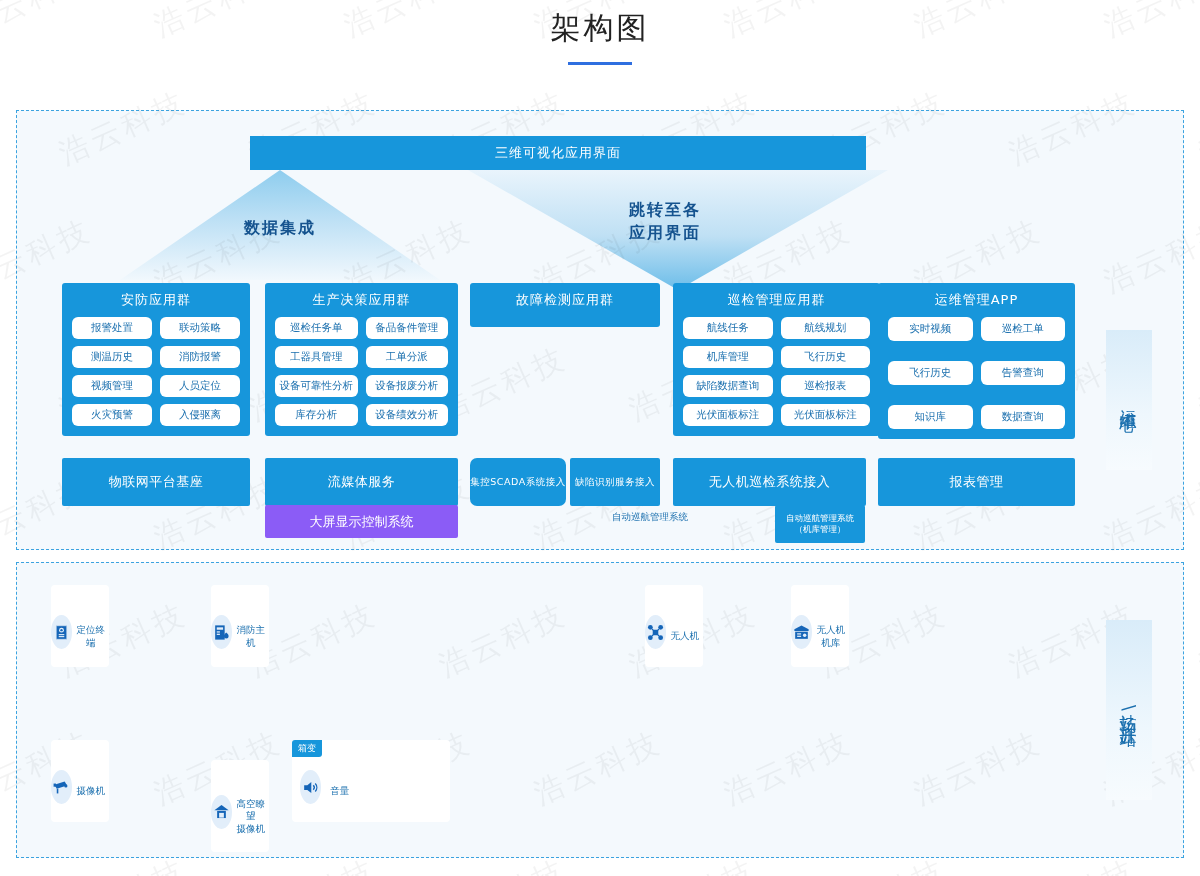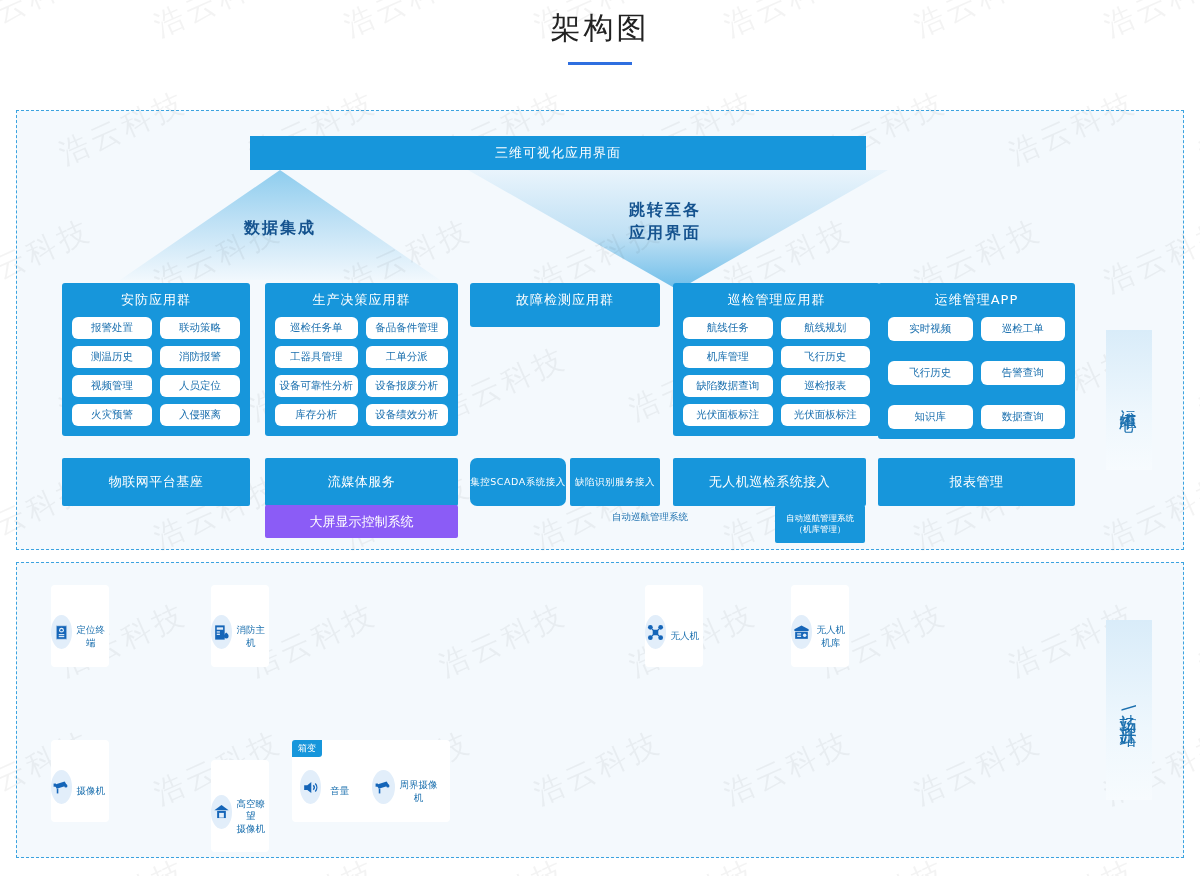--- a/index.html
+++ b/index.html
@@ -496,25 +496,14 @@
     <div class="ico">
       <svg viewBox="0 0 24 24">
           <path d="M4 9h4l5-4v14l-5-4H4z"></path>
           <path d="M15.5 9.2a4 4 0 0 1 0 5.6" fill="none" stroke="#1565b8" stroke-width="1.7"></path>
           <path d="M18 7a7.4 7.4 0 0 1 0 10" fill="none" stroke="#1565b8" stroke-width="1.7"></path>
         </svg>
     </div>
     <div class="lbl">音量</div>
   </div>
 
-  <div class="dev" style="left:372px; top:740px; background:transparent; width:70px;">
-    <div class="ico">
-      <svg viewBox="0 0 24 24">
-          <path d="M3 8.5l13-4 3 5-13 4z"></path>
-          <path d="M6 13.5l2 0 0 6-2 0z"></path>
-          <circle cx="17.5" cy="10" r="2"></circle>
-          <path d="M2 7h3v4H2z"></path>
-        </svg>
-    </div>
-    <div class="lbl">周界摄像机</div>
-  </div>
 
 </div>
 
 </body></html>

